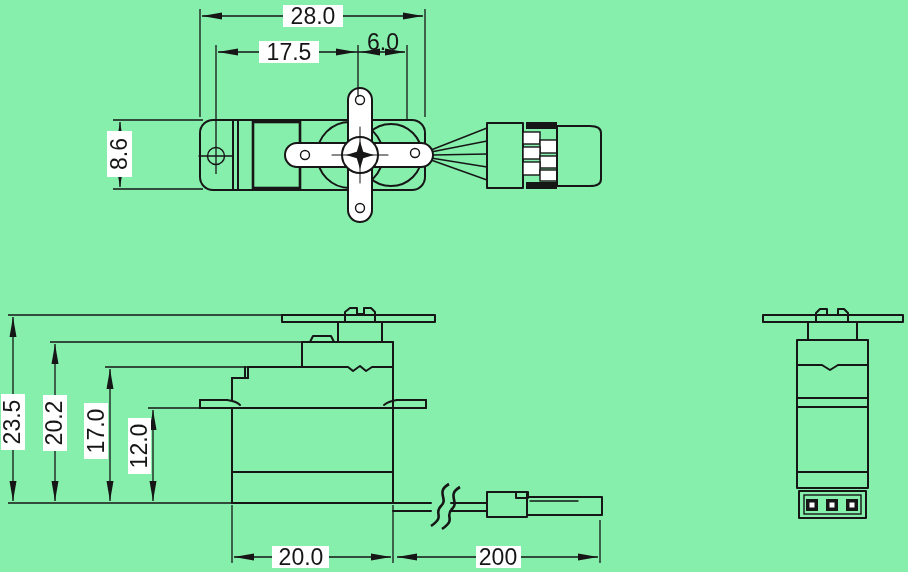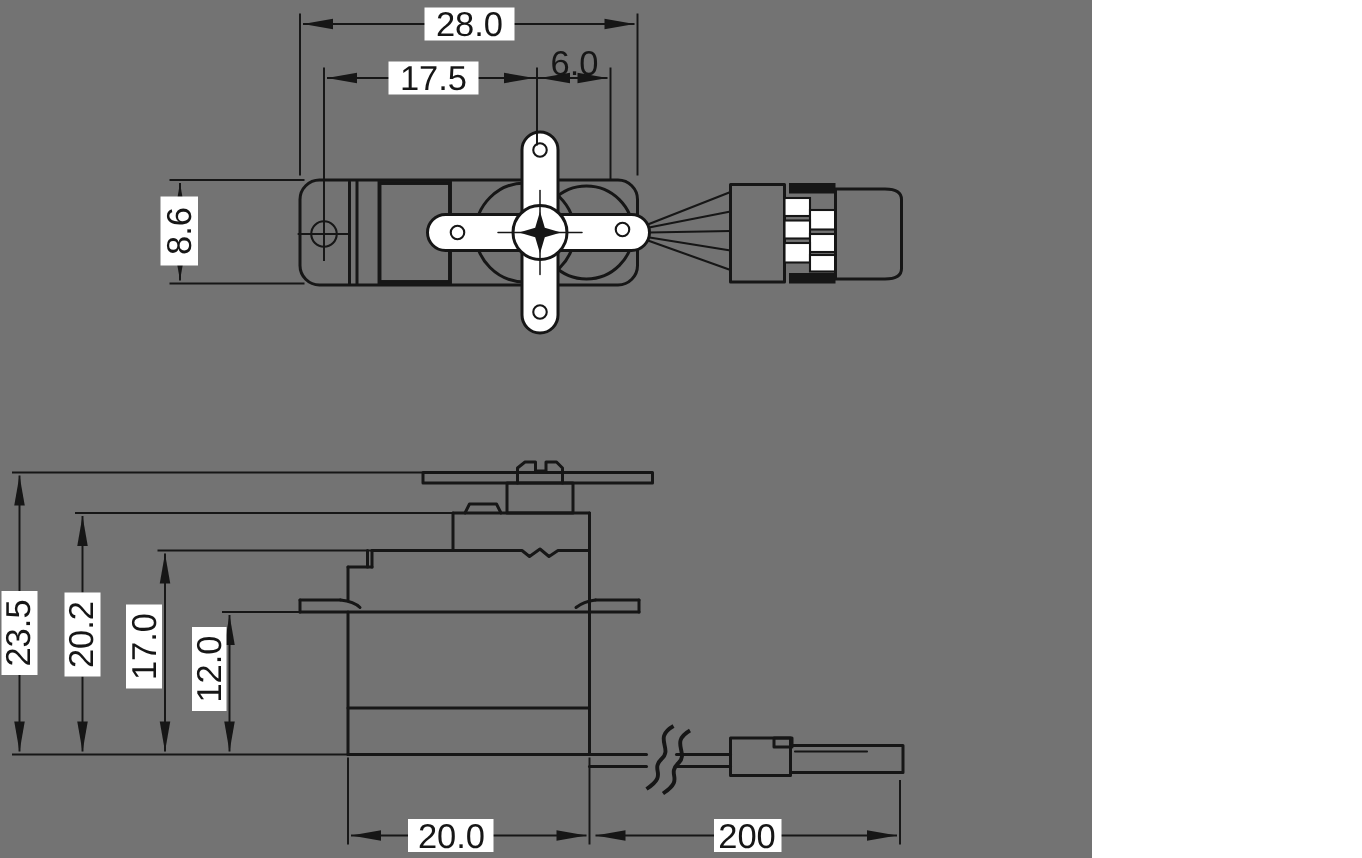--- a/index.html
+++ b/index.html
@@ -1,19 +1,19 @@
 <!DOCTYPE html>
 <html><head>
 <meta charset="utf-8">
 <style>
   html,body{margin:0;padding:0;background:#ffffff;}
   .page{
     position:relative;
-    width:728px;height:572px;
-    background:#737373;
+    width:908px;height:572px;
+    background:#86efac;
     font-family:"Liberation Sans", sans-serif;
     overflow:hidden;
   }
   svg{display:block;}
   .outline{stroke:#161616;fill:none;stroke-width:2;stroke-linecap:round;stroke-linejoin:round;}
   .thick{stroke:#161616;fill:none;stroke-width:2.6;stroke-linecap:butt;}
   .thin{stroke:#161616;fill:none;stroke-width:1.4;stroke-linecap:round;}
   .hair{stroke:#161616;fill:none;stroke-width:1;stroke-linecap:round;}
   .dim{stroke:#161616;fill:none;stroke-width:1.3;stroke-linecap:butt;}
   .whitefill{fill:#ffffff;stroke:#161616;stroke-width:2;stroke-linejoin:round;}

